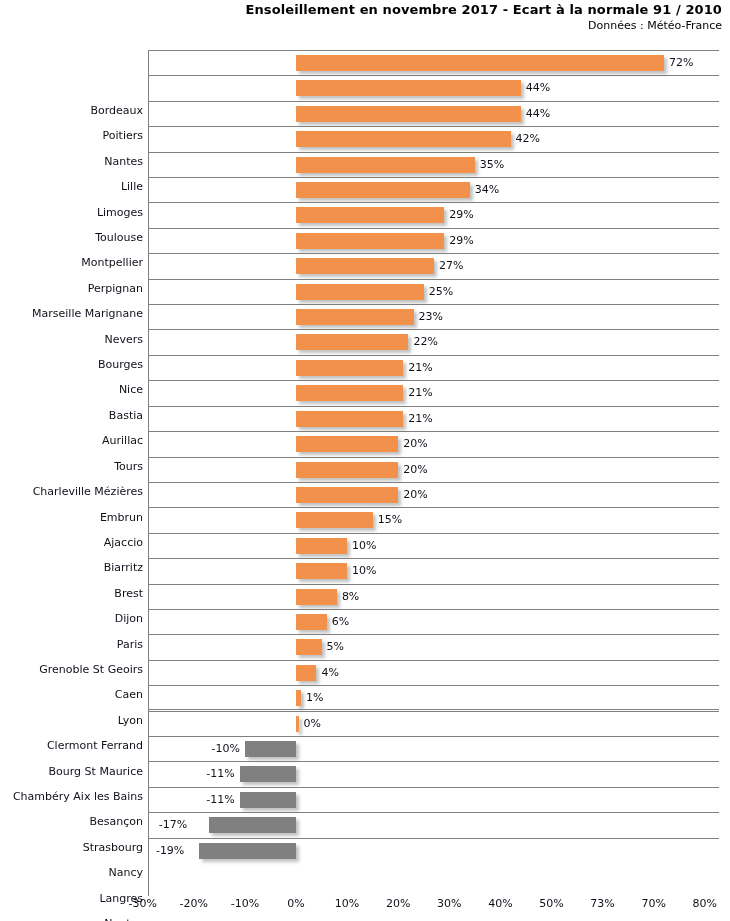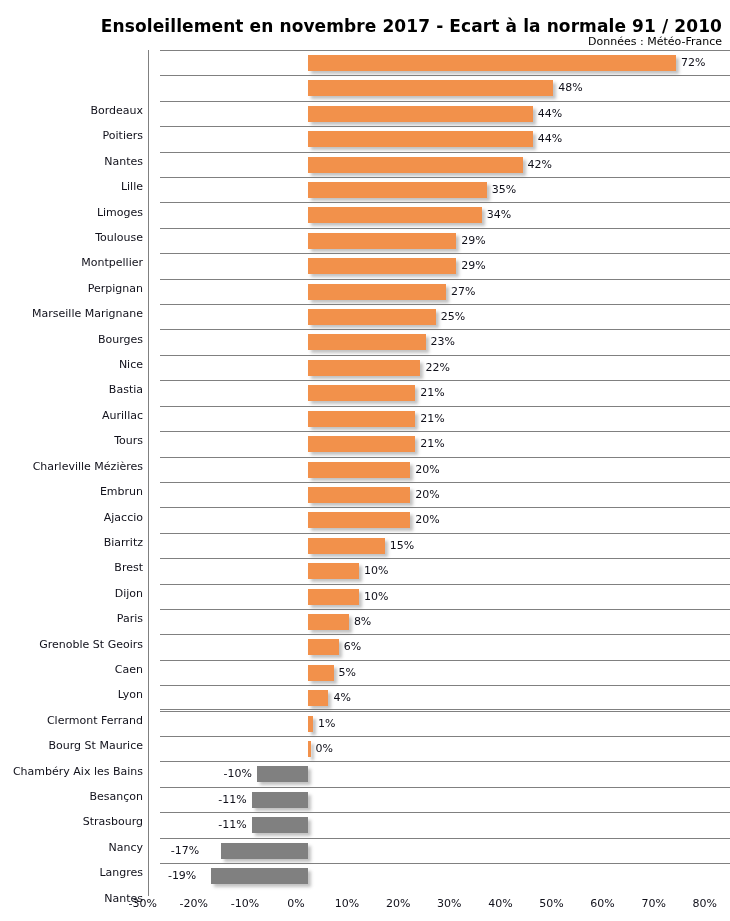--- a/index.html
+++ b/index.html
@@ -18,45 +18,44 @@
 
   
   #title-block {
     position: absolute;
     top: 0px;
     left: 0px;
     width: 722px;
     text-align: right;
   }
   #chart-title {
-    font-size: 17px;
+    font-size: 13px;
     font-weight: bold;
     letter-spacing: 0.1px;
     line-height: 16px;
-    padding-top: 18px;
+    padding-top: 2px;
     color: #000000;
   }
   #chart-subtitle {
     font-size: 11px;
     font-weight: normal;
     line-height: 15px;
     color: #000000;
   }
 
   
   #plot-frame {
     position: absolute;
     left: 148px;
     top: 50px;
     width: 571px;
     height: 660px;
     border-top: 1px solid #808080;
     border-bottom: 1px solid #808080;
     box-sizing: border-box;
-    margin-left: 12px;
   }
   #rows {
     position: relative;
     width: 100%;
     height: 100%;
   }
   .row {
     position: relative;
     height: 25.42px;
     box-sizing: border-box;
@@ -154,20 +153,21 @@
 <div id="cat-labels">
     <div class="cat-label">Bordeaux</div>
     <div class="cat-label">Poitiers</div>
     <div class="cat-label">Nantes</div>
     <div class="cat-label">Lille</div>
     <div class="cat-label">Limoges</div>
     <div class="cat-label">Toulouse</div>
     <div class="cat-label">Montpellier</div>
     <div class="cat-label">Perpignan</div>
     <div class="cat-label">Marseille Marignane</div>
+    <div class="cat-label">Nevers</div>
     <div class="cat-label">Bourges</div>
     <div class="cat-label">Nice</div>
     <div class="cat-label">Bastia</div>
     <div class="cat-label">Aurillac</div>
     <div class="cat-label">Tours</div>
     <div class="cat-label">Charleville Mézières</div>
     <div class="cat-label">Embrun</div>
     <div class="cat-label">Ajaccio</div>
     <div class="cat-label">Biarritz</div>
     <div class="cat-label">Brest</div>
@@ -189,26 +189,20 @@
 <div id="plot-frame">
   <div id="rows">
       <div class="row">
         <div class="bar-wrap">
           <div class="bar pos" style="left: 148px; width: 367.92px;"></div>
           <div class="bar-value" style="left: 520.92px;">72%</div>
         </div>
       </div>
       <div class="row">
         <div class="bar-wrap">
-          <div class="bar pos" style="left: 148px; width: 245.28px;"></div>
-          <div class="bar-value" style="left: 398.28px;">48%</div>
-        </div>
-      </div>
-      <div class="row">
-        <div class="bar-wrap">
           <div class="bar pos" style="left: 148px; width: 224.84px;"></div>
           <div class="bar-value" style="left: 377.84px;">44%</div>
         </div>
       </div>
       <div class="row">
         <div class="bar-wrap">
           <div class="bar pos" style="left: 148px; width: 224.84px;"></div>
           <div class="bar-value" style="left: 377.84px;">44%</div>
         </div>
       </div>
@@ -393,16 +387,16 @@
 <div id="x-axis">
     <div class="xtick" style="left: -5.3px;">-30%</div>
     <div class="xtick" style="left: 45.8px;">-20%</div>
     <div class="xtick" style="left: 96.9px;">-10%</div>
     <div class="xtick" style="left: 148px;">0%</div>
     <div class="xtick" style="left: 199.1px;">10%</div>
     <div class="xtick" style="left: 250.2px;">20%</div>
     <div class="xtick" style="left: 301.3px;">30%</div>
     <div class="xtick" style="left: 352.4px;">40%</div>
     <div class="xtick" style="left: 403.5px;">50%</div>
-    <div class="xtick" style="left: 454.6px;">60%</div>
+    <div class="xtick" style="left: 454.6px;">73%</div>
     <div class="xtick" style="left: 505.7px;">70%</div>
     <div class="xtick" style="left: 556.8px;">80%</div>
   </div>
 
 </body></html>

